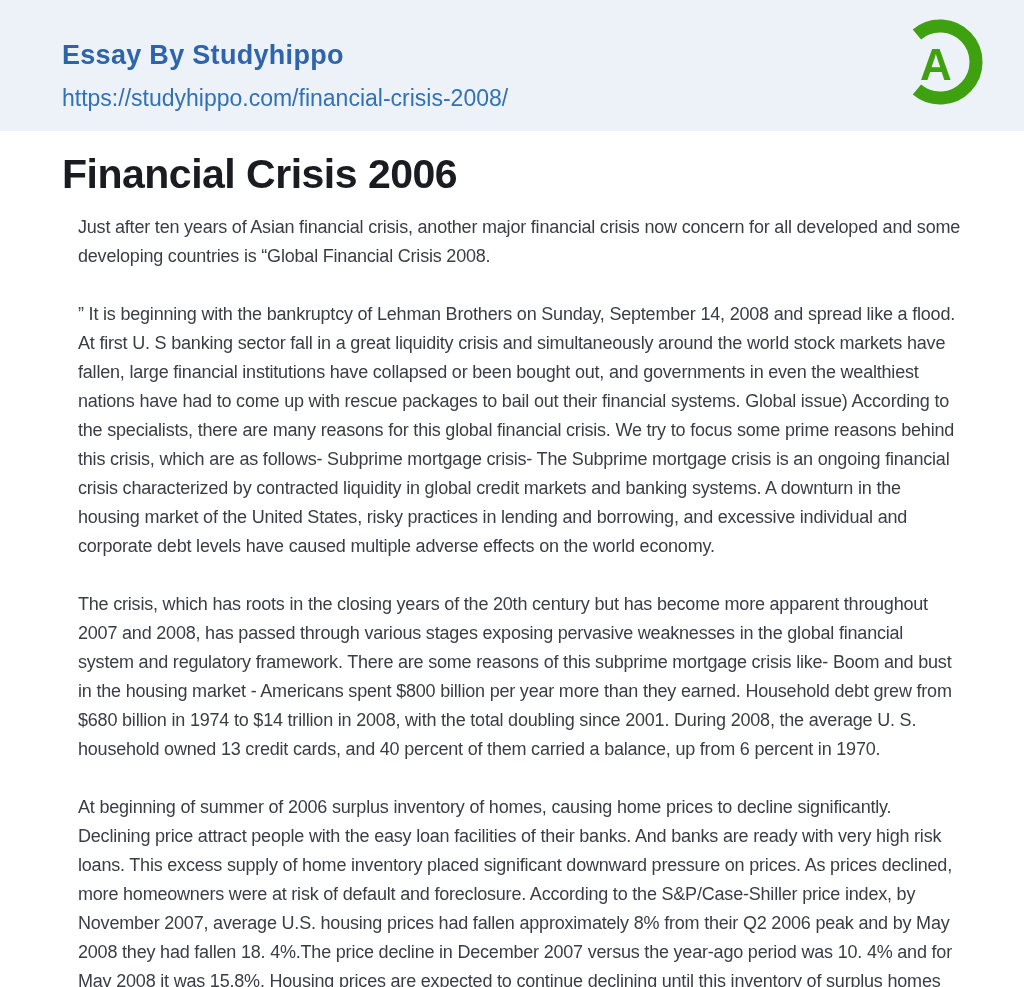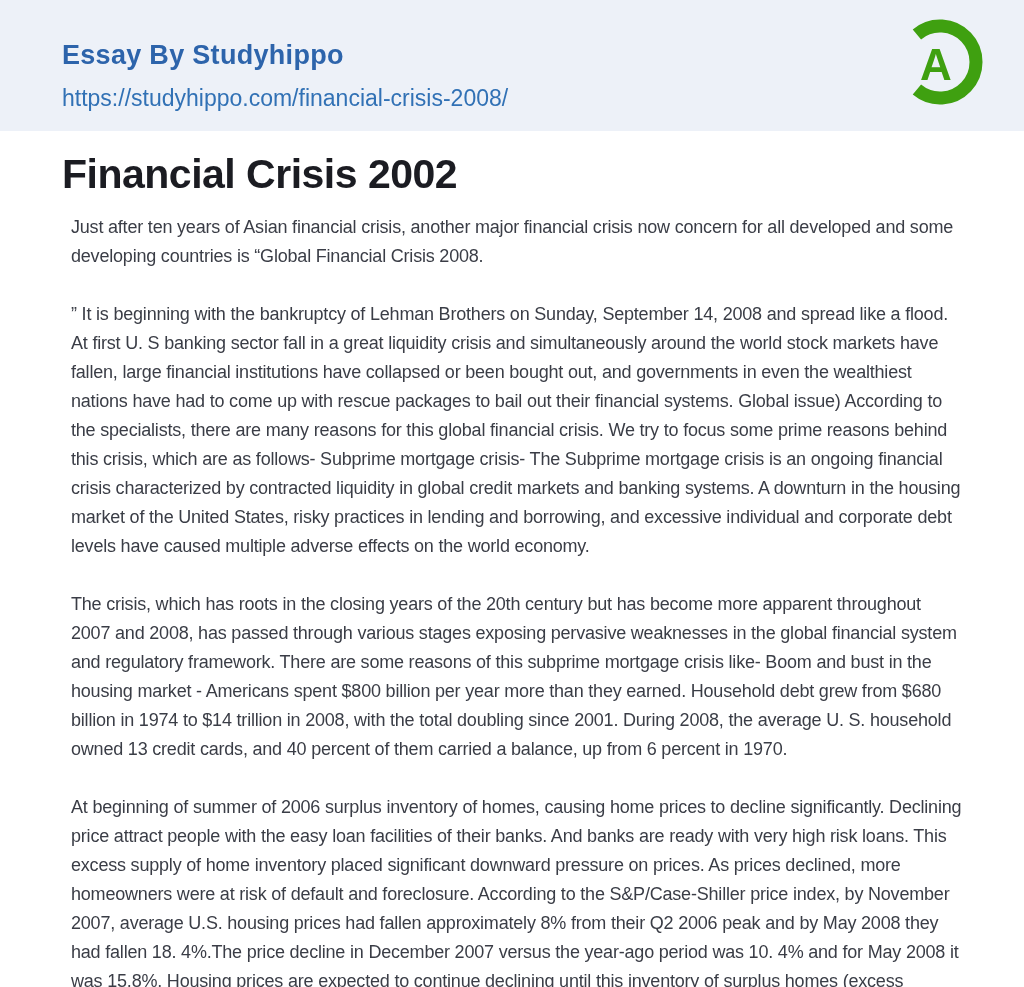--- a/index.html
+++ b/index.html
@@ -55,42 +55,42 @@
     letter-spacing: -0.5px;
     color: #1b1c22;
     margin: 21px 0 16px 0;
     line-height: 1.1;
   }
   .content p {
     font-size: 18px;
     line-height: 29px;
     letter-spacing: -0.2px;
     color: #3a3d46;
-    margin: 0 0 29px 9px;
+    margin: 0 0 29px 16px;
   }
 </style>
 </head>
 <body>
 
 <div class="page">
 
   <header class="site-header">
     <h2 class="site-title">Essay By Studyhippo</h2>
     <a class="site-url" href="#">https://studyhippo.com/financial-crisis-2008/</a>
 
     <div class="logo">
       <svg viewBox="0 0 100 100" width="100" height="100">
         <path d="M 26.9 22.4 A 36 36 0 1 1 26.9 77.6" fill="none" stroke="#3fa010" stroke-width="13"></path>
         <text x="46" y="52" text-anchor="middle" dominant-baseline="central" font-family="Liberation Sans, sans-serif" font-size="44" font-weight="600" fill="#3fa010">A</text>
       </svg>
     </div>
   </header>
 
   <main class="content">
-    <h1 class="article-title">Financial Crisis 2002</h1>
+    <h1 class="article-title">Financial Crisis 2006</h1>
 
     <p>Just after ten years of Asian financial crisis, another major financial crisis now concern for all developed and some developing countries is “Global Financial Crisis 2008.</p>
     <p>” It is beginning with the bankruptcy of Lehman Brothers on Sunday, September 14, 2008 and spread like a flood. At first U. S banking sector fall in a great liquidity crisis and simultaneously around the world stock markets have fallen, large financial institutions have collapsed or been bought out, and governments in even the wealthiest nations have had to come up with rescue packages to bail out their financial systems. Global issue) According to the specialists, there are many reasons for this global financial crisis. We try to focus some prime reasons behind this crisis, which are as follows- Subprime mortgage crisis- The Subprime mortgage crisis is an ongoing financial crisis characterized by contracted liquidity in global credit markets and banking systems. A downturn in the housing market of the United States, risky practices in lending and borrowing, and excessive individual and corporate debt levels have caused multiple adverse effects on the world economy.</p>
     <p>The crisis, which has roots in the closing years of the 20th century but has become more apparent throughout 2007 and 2008, has passed through various stages exposing pervasive weaknesses in the global financial system and regulatory framework. There are some reasons of this subprime mortgage crisis like- Boom and bust in the housing market - Americans spent $800 billion per year more than they earned. Household debt grew from $680 billion in 1974 to $14 trillion in 2008, with the total doubling since 2001. During 2008, the average U. S. household owned 13 credit cards, and 40 percent of them carried a balance, up from 6 percent in 1970.</p>
     <p>At beginning of summer of 2006 surplus inventory of homes, causing home prices to decline significantly. Declining price attract people with the easy loan facilities of their banks. And banks are ready with very high risk loans. This excess supply of home inventory placed significant downward pressure on prices. As prices declined, more homeowners were at risk of default and foreclosure. According to the S&amp;P/Case-Shiller price index, by November 2007, average U.S. housing prices had fallen approximately 8% from their Q2 2006 peak and by May 2008 they had fallen 18. 4%.The price decline in December 2007 versus the year-ago period was 10. 4% and for May 2008 it was 15.8%. Housing prices are expected to continue declining until this inventory of surplus homes (excess supply) is reduced to more typical levels.</p>
 
   </main>
 
 </div>
 

